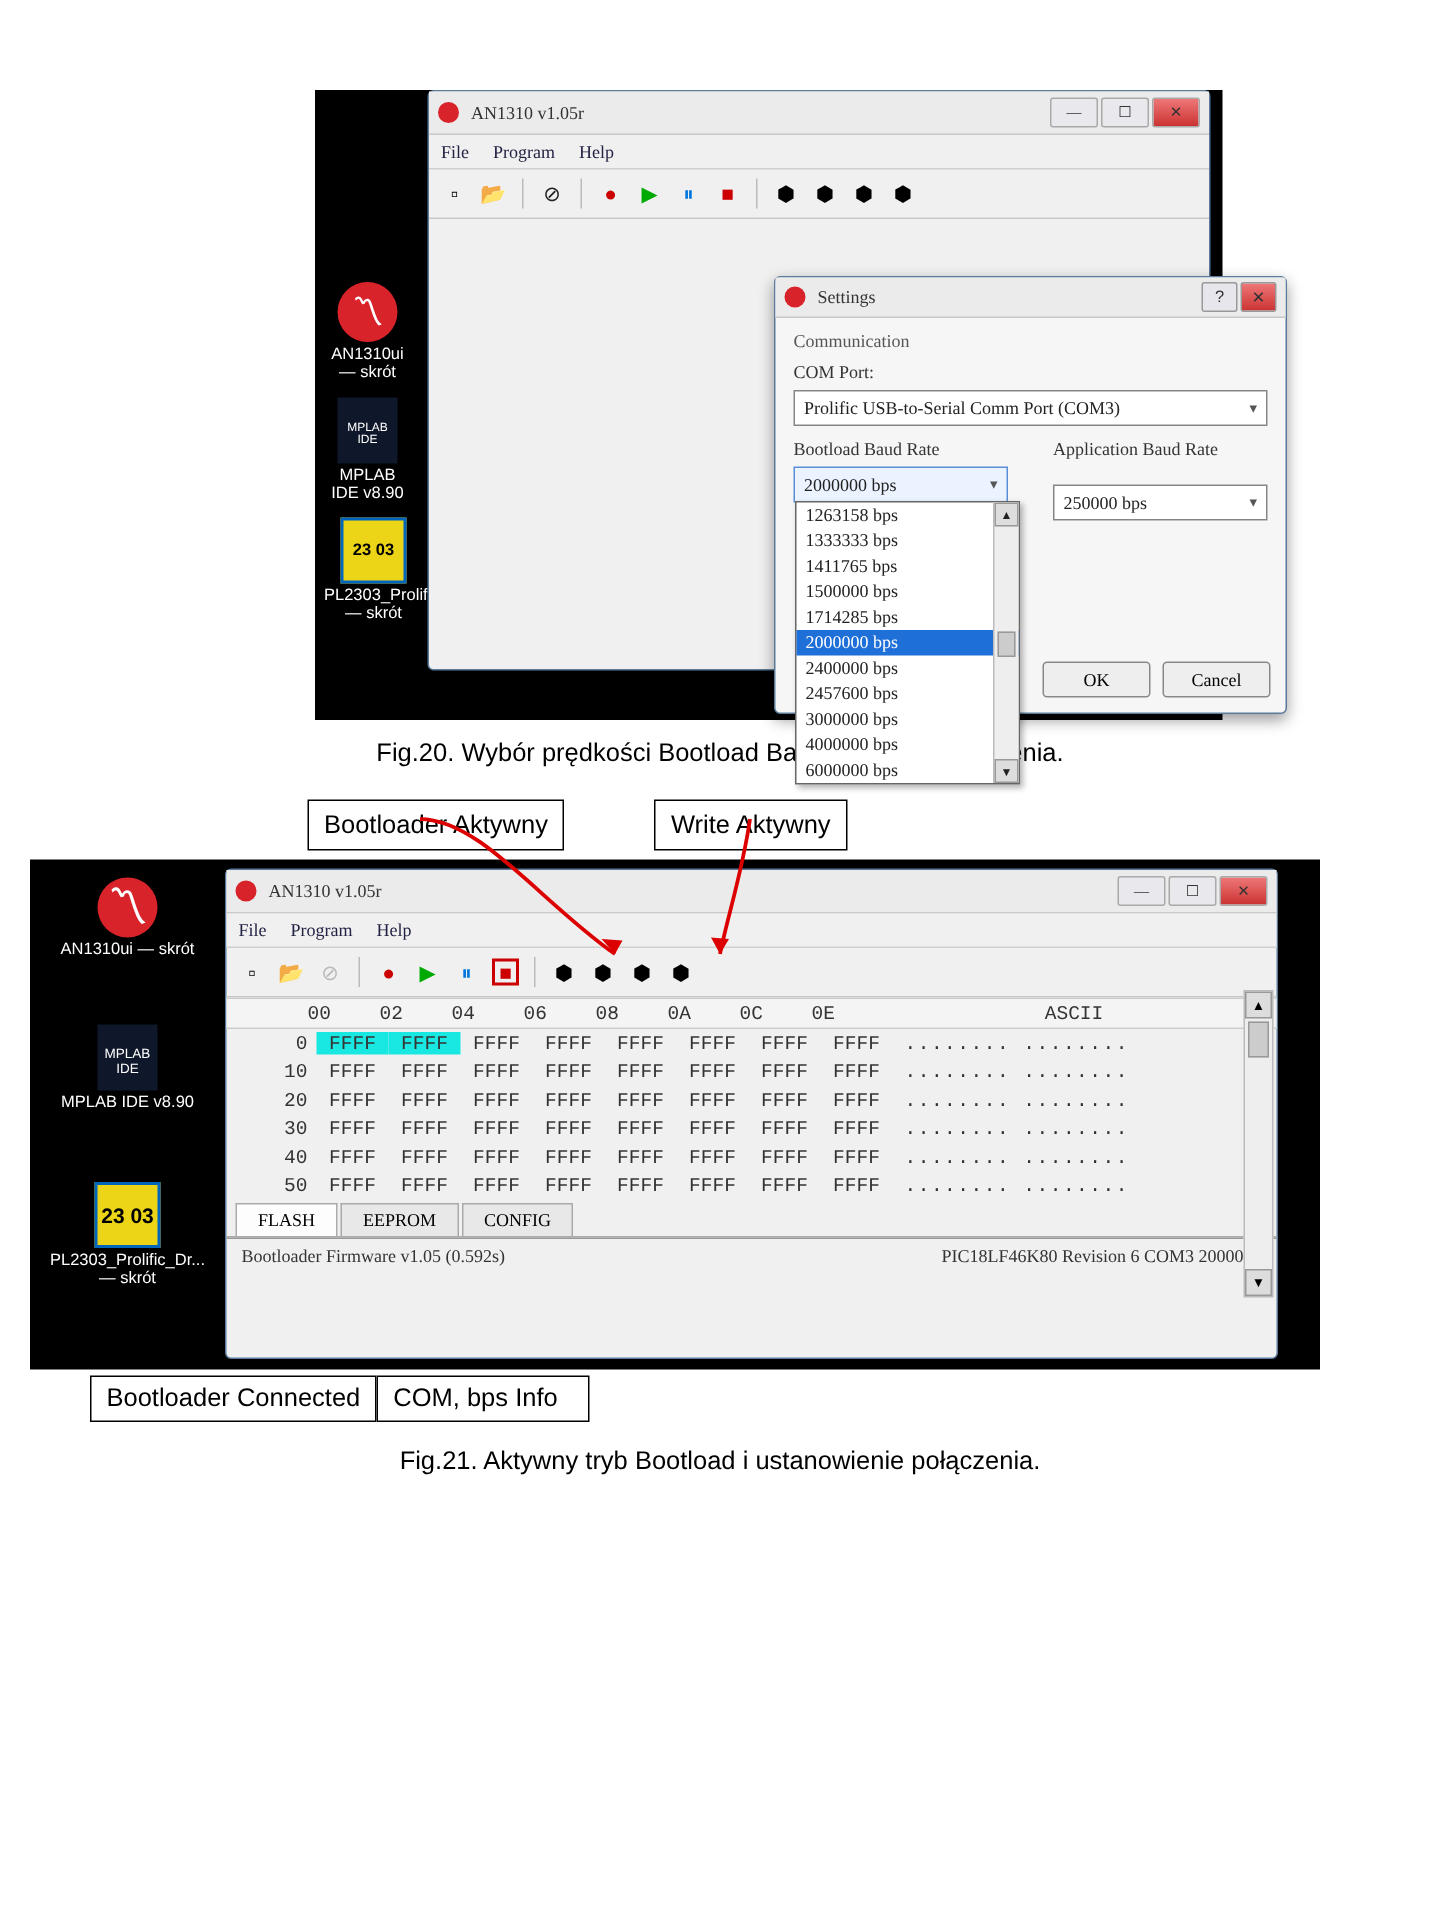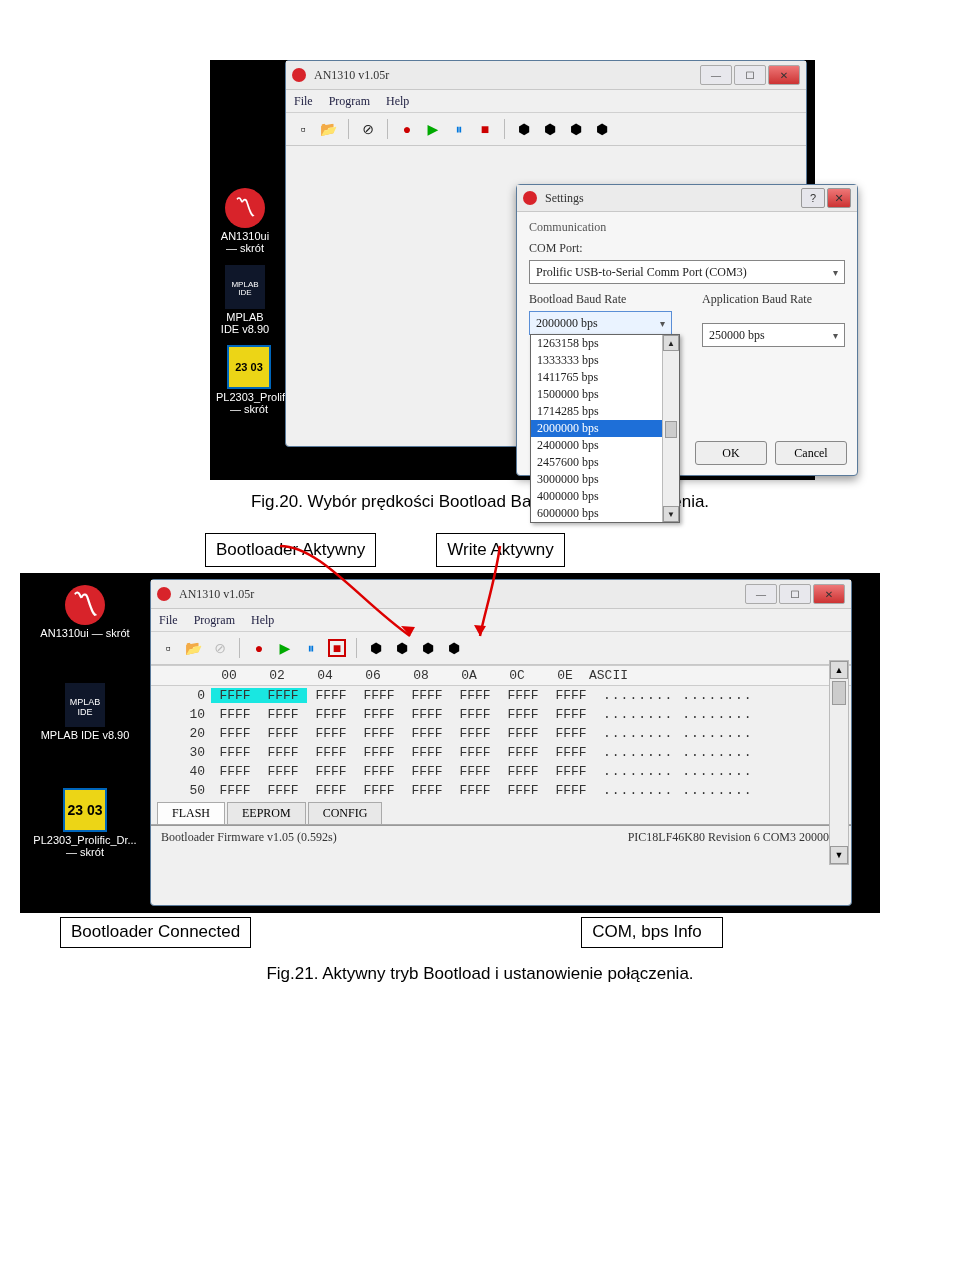--- a/index.html
+++ b/index.html
@@ -46,39 +46,39 @@
 .callouts{display:flex;gap:60px;margin:0 0 0 145px}
 .callbox{background:#fff;border:1.5px solid #000;padding:4px 10px;font-size:17px}
 .arrowsvg{position:absolute;pointer-events:none}
 
 .shot2wrap{position:relative;margin:6px 0 0 -40px}
 .shot2{width:860px;height:340px;background:#000;position:relative}
 .shot2 .desk2{position:absolute;left:10px;width:110px}
 .app2{position:absolute;left:130px;top:6px;width:700px;height:325px;background:#f0f0f0;border:1px solid #5a7a9a;border-radius:4px}
 .gridhead{display:flex;font:13px "Courier New",monospace;padding:2px 8px;border-top:1px solid #ccc;border-bottom:1px solid #ccc;background:#f4f4f4;color:#333}
 .gridhead span{display:inline-block}
-.ch{width:48px;text-align:center}
+.ch{width:48px;text-align:left}
 .chaddr{width:46px}
-.chascii{flex:1;text-align:left}
+.chascii{flex:1;text-align:center}
 .gridrow{display:flex;font:13px "Courier New",monospace;padding:2px 8px;color:#333}
 .gridrow .addr{width:46px;text-align:right;padding-right:6px}
 .gridrow .cell{width:48px;text-align:center}
 .gridrow .asc{flex:1;padding-left:8px;letter-spacing:1px}
 .hlcell{background:#19e7e1}
 .grid-scroll{position:absolute;right:2px;top:80px;bottom:40px;width:18px;background:#eee;border:1px solid #bbb;display:flex;flex-direction:column}
 .grid-scroll .sb{height:16px;border:1px solid #999;background:#ddd;font-size:9px;display:flex;align-items:center;justify-content:center}
 .grid-scroll .track{flex:1;position:relative}
 .grid-scroll .thumb{position:absolute;left:2px;right:2px;top:2px;height:22px;background:#ccc;border:1px solid #999}
 .tabs2{display:flex;gap:2px;padding:0 6px;height:22px;align-items:flex-start;border-bottom:1px solid #aaa;margin-top:2px}
 .tab2{padding:3px 14px;font:12px "Segoe UI",Tahoma;background:#e8e8e8;border:1px solid #aaa;border-bottom:none}
 .tab2.act{background:#fdfdfd}
 .status2{height:22px;border-top:1px solid #999;display:flex;align-items:center;font:12px "Segoe UI",Tahoma;color:#333;padding:0 10px}
 .status2 .sp{flex:1}
 .red-arrow{position:absolute;stroke:#d00;stroke-width:2.5;fill:none}
-.under-callouts{display:flex;margin:4px 0 10px 0;gap:330px}
+.under-callouts{display:flex;margin:4px 0 10px 0;}
 .under-callouts .callbox2{background:#fff;border:1.5px solid #000;padding:4px 10px;font-size:17px;line-height:1.2}
 .m-logo{width:14px;height:14px;background:#d8232a;border-radius:50%;display:inline-block;margin-right:4px}
 </style>
 </head>
 <body>
 
 <div class="doc">
 
  <div class="shot1">
 

